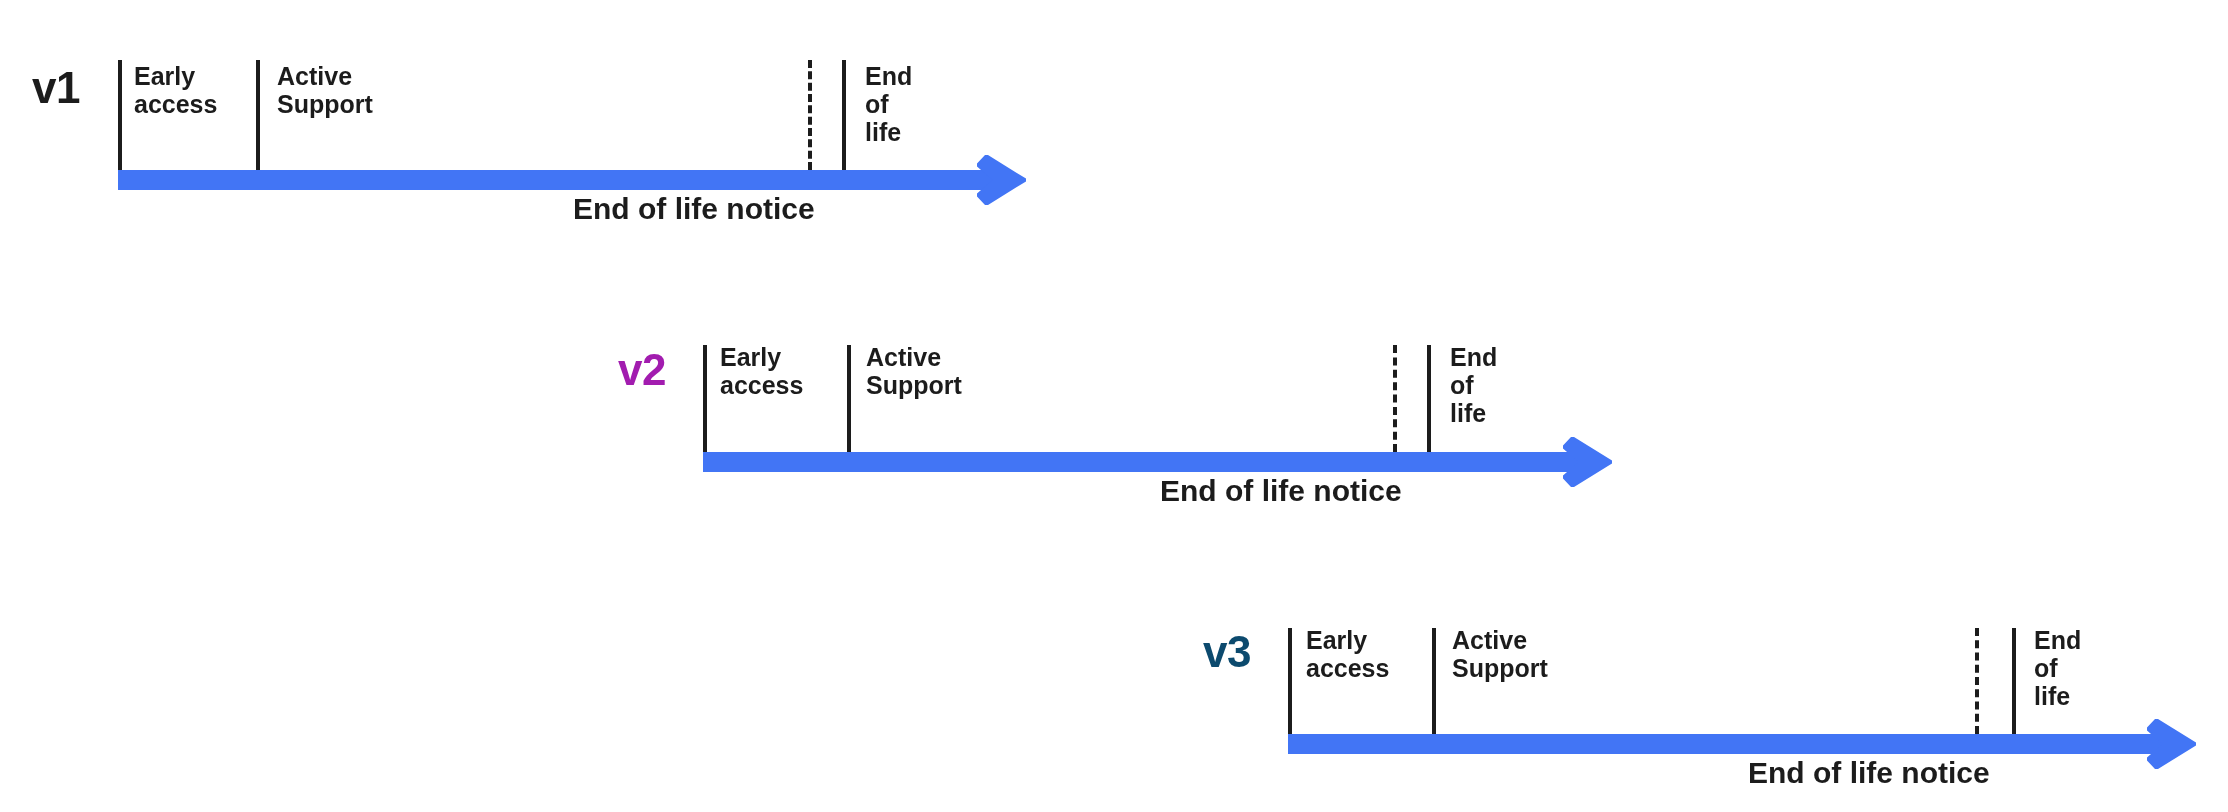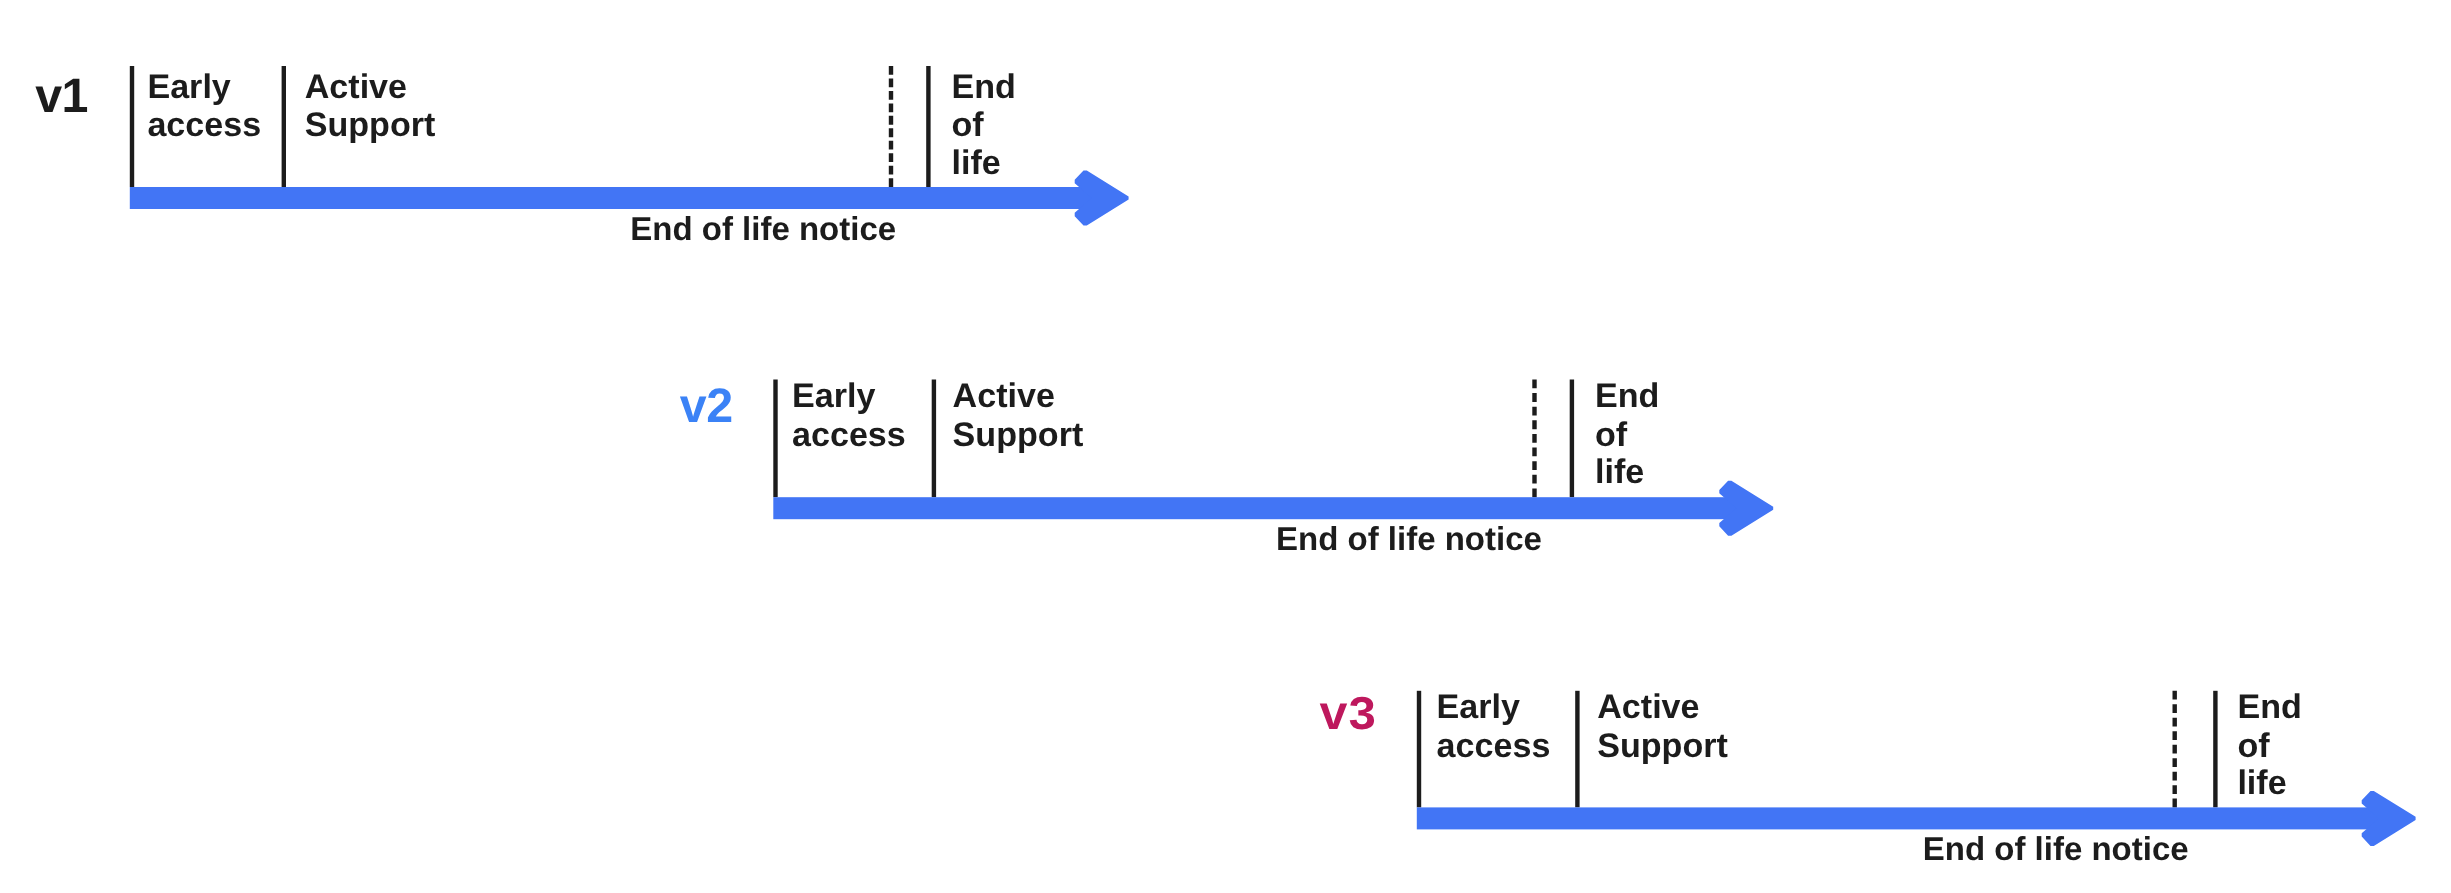--- a/index.html
+++ b/index.html
@@ -51,21 +51,21 @@
   }
   .divider.dashed {
     width: 0;
     background: none;
     border-left: 4px dashed #1c1c1c;
   }
 
   
   .phase-label {
     position: absolute;
-    font-size: 31px;
+    font-size: 25px;
     font-weight: 700;
     color: #1c1c1c;
     line-height: 1.12;
     white-space: pre-line;
   }
 
   
   .arrow-wrap {
     position: absolute;
   }
@@ -110,41 +110,41 @@
         <div class="arrow-bar" style="width: 889.6px; height: 20px; background: rgb(66, 117, 245);"></div>
         <div class="arrow-head" style="left: 856px;">
           <svg width="56" height="56" viewBox="0 0 56 56">
             <path d="M14 3 L11 3 L3 11.5 L3 14.5 L18.5 28 L3 41.5 L3 44.5 L11 53 L14 53 L52 29.4 L52 26.6 Z" fill="#4275f5"></path>
           </svg>
         </div>
       </div>
       <div class="notice-label" style="left: 573px; top: 176px; color: rgb(28, 28, 28);">End of life notice</div>
     </div>
     <div class="version-row">
-      <div class="version-label" style="left: 608px; top: 330px; width: 58px; color: #3b82f6;">v2</div>
+      <div class="version-label" style="left: 608px; top: 330px; width: 58px; color: #a21caf;">v2</div>
       <div class="divider" style="left: 703px; top: 327px; height: 107px; background: rgb(28, 28, 28);"></div>
       <div class="divider" style="left: 847px; top: 327px; height: 107px; background: rgb(28, 28, 28);"></div>
       <div class="divider dashed" style="left: 1393px; top: 327px; height: 107px; border-left-color: rgb(28, 28, 28);"></div>
       <div class="divider" style="left: 1427px; top: 327px; height: 107px; background: rgb(28, 28, 28);"></div>
       <div class="phase-label" style="left: 720px; top: 325px; color: rgb(28, 28, 28);">Early
 access</div>
       <div class="phase-label" style="left: 866px; top: 325px; color: rgb(28, 28, 28);">Active Support</div>
       <div class="phase-label" style="left: 1450px; top: 325px; color: rgb(28, 28, 28);">End of life</div>
       <div class="arrow-wrap" style="left: 703px; top: 434px; width: 913px; height: 20px;">
         <div class="arrow-bar" style="width: 890.6px; height: 20px; background: rgb(66, 117, 245);"></div>
         <div class="arrow-head" style="left: 857px;">
           <svg width="56" height="56" viewBox="0 0 56 56">
             <path d="M14 3 L11 3 L3 11.5 L3 14.5 L18.5 28 L3 41.5 L3 44.5 L11 53 L14 53 L52 29.4 L52 26.6 Z" fill="#4275f5"></path>
           </svg>
         </div>
       </div>
       <div class="notice-label" style="left: 1160px; top: 458px; color: rgb(28, 28, 28);">End of life notice</div>
     </div>
     <div class="version-row">
-      <div class="version-label" style="left: 1193px; top: 612px; width: 58px; color: #be185d; font-family: Liberation Mono, monospace;">v3</div>
+      <div class="version-label" style="left: 1193px; top: 612px; width: 58px; color: #0c4a6e;">v3</div>
       <div class="divider" style="left: 1288px; top: 610px; height: 106px; background: rgb(28, 28, 28);"></div>
       <div class="divider" style="left: 1432px; top: 610px; height: 106px; background: rgb(28, 28, 28);"></div>
       <div class="divider dashed" style="left: 1975px; top: 610px; height: 106px; border-left-color: rgb(28, 28, 28);"></div>
       <div class="divider" style="left: 2012px; top: 610px; height: 106px; background: rgb(28, 28, 28);"></div>
       <div class="phase-label" style="left: 1306px; top: 608px; color: rgb(28, 28, 28);">Early
 access</div>
       <div class="phase-label" style="left: 1452px; top: 608px; color: rgb(28, 28, 28);">Active Support</div>
       <div class="phase-label" style="left: 2034px; top: 608px; color: rgb(28, 28, 28);">End of life</div>
       <div class="arrow-wrap" style="left: 1288px; top: 716px; width: 912px; height: 20px;">
         <div class="arrow-bar" style="width: 889.6px; height: 20px; background: rgb(66, 117, 245);"></div>

